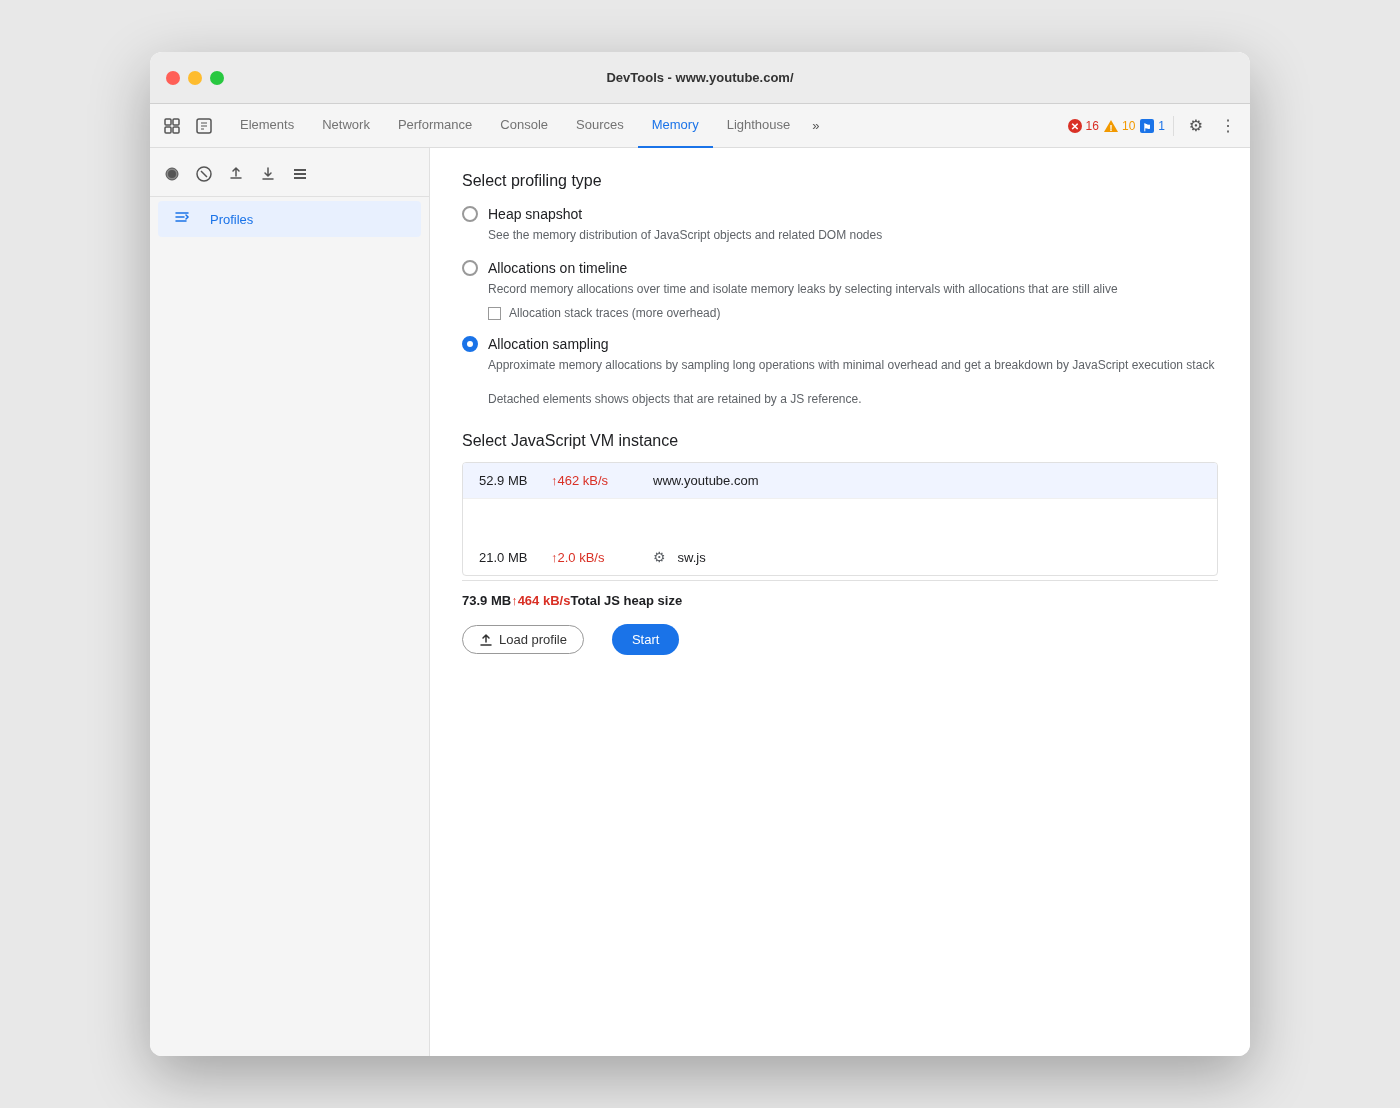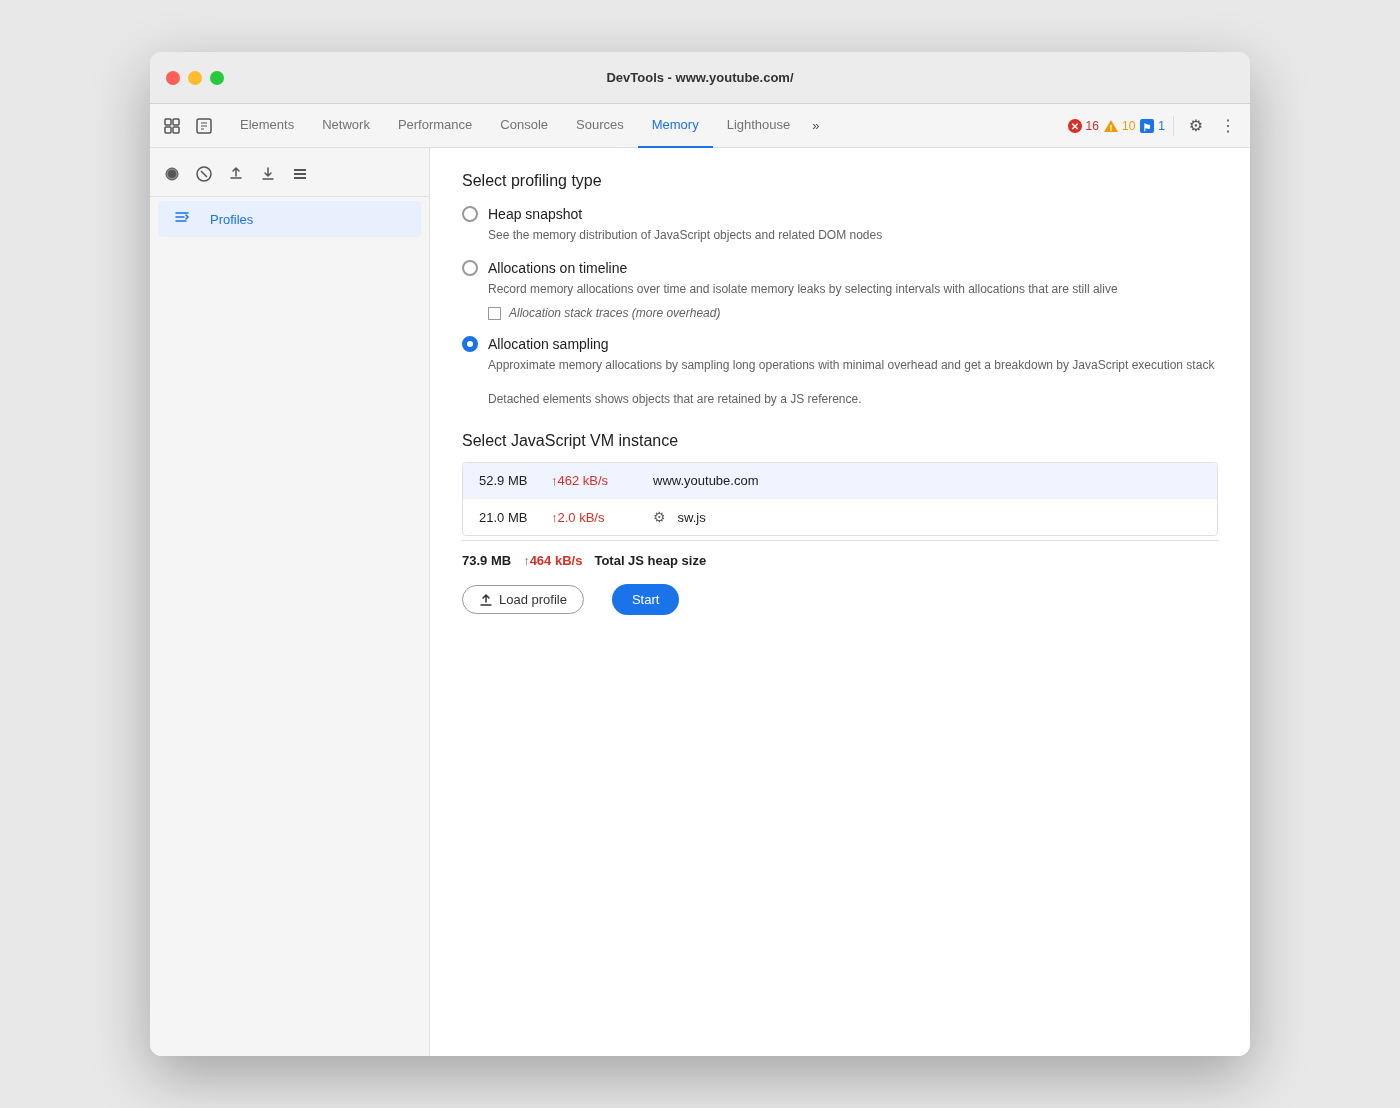--- a/index.html
+++ b/index.html
@@ -237,21 +237,20 @@
       color: #5f6368;
       margin-left: 26px;
       line-height: 1.5;
     }
     .checkbox-row {
       display: flex;
       align-items: center;
       gap: 8px;
       margin-left: 26px;
       margin-top: 8px;
-      font-style: italic;
     }
     .checkbox-box {
       width: 13px;
       height: 13px;
       border: 1.5px solid #999;
       background: #fff;
       cursor: pointer;
     }
     .checkbox-label {
       font-size: 12px;
@@ -270,21 +269,21 @@
       overflow: hidden;
     }
     .vm-row {
       display: flex;
       align-items: center;
       padding: 10px 16px;
       font-size: 13px;
       gap: 12px;
       border-bottom: 1px solid #f0f0f0;
     }
-    .vm-row:last-child { border-bottom: none; }
+    .vm-row:last-child { border-bottom: none; margin-top: 40px; }
     .vm-row.highlighted { background: #f0f4ff; }
     .vm-size {
       width: 60px;
       color: #202124;
       font-weight: 400;
     }
     .vm-rate {
       width: 90px;
       color: #d93025;
       font-weight: 500;
@@ -296,21 +295,21 @@
       color: #202124;
       flex: 1;
     }
     .vm-icon {
       font-size: 14px;
       color: #5f6368;
     }
     .footer-bar {
       display: flex;
       align-items: center;
-      gap: 12px;
+      gap: 0;
       padding: 12px 0 0;
       border-top: 1px solid #e0e0e0;
       margin-top: 4px;
     }
     .footer-size {
       font-size: 13px;
       color: #202124;
       font-weight: 600;
     }
     .footer-rate {

